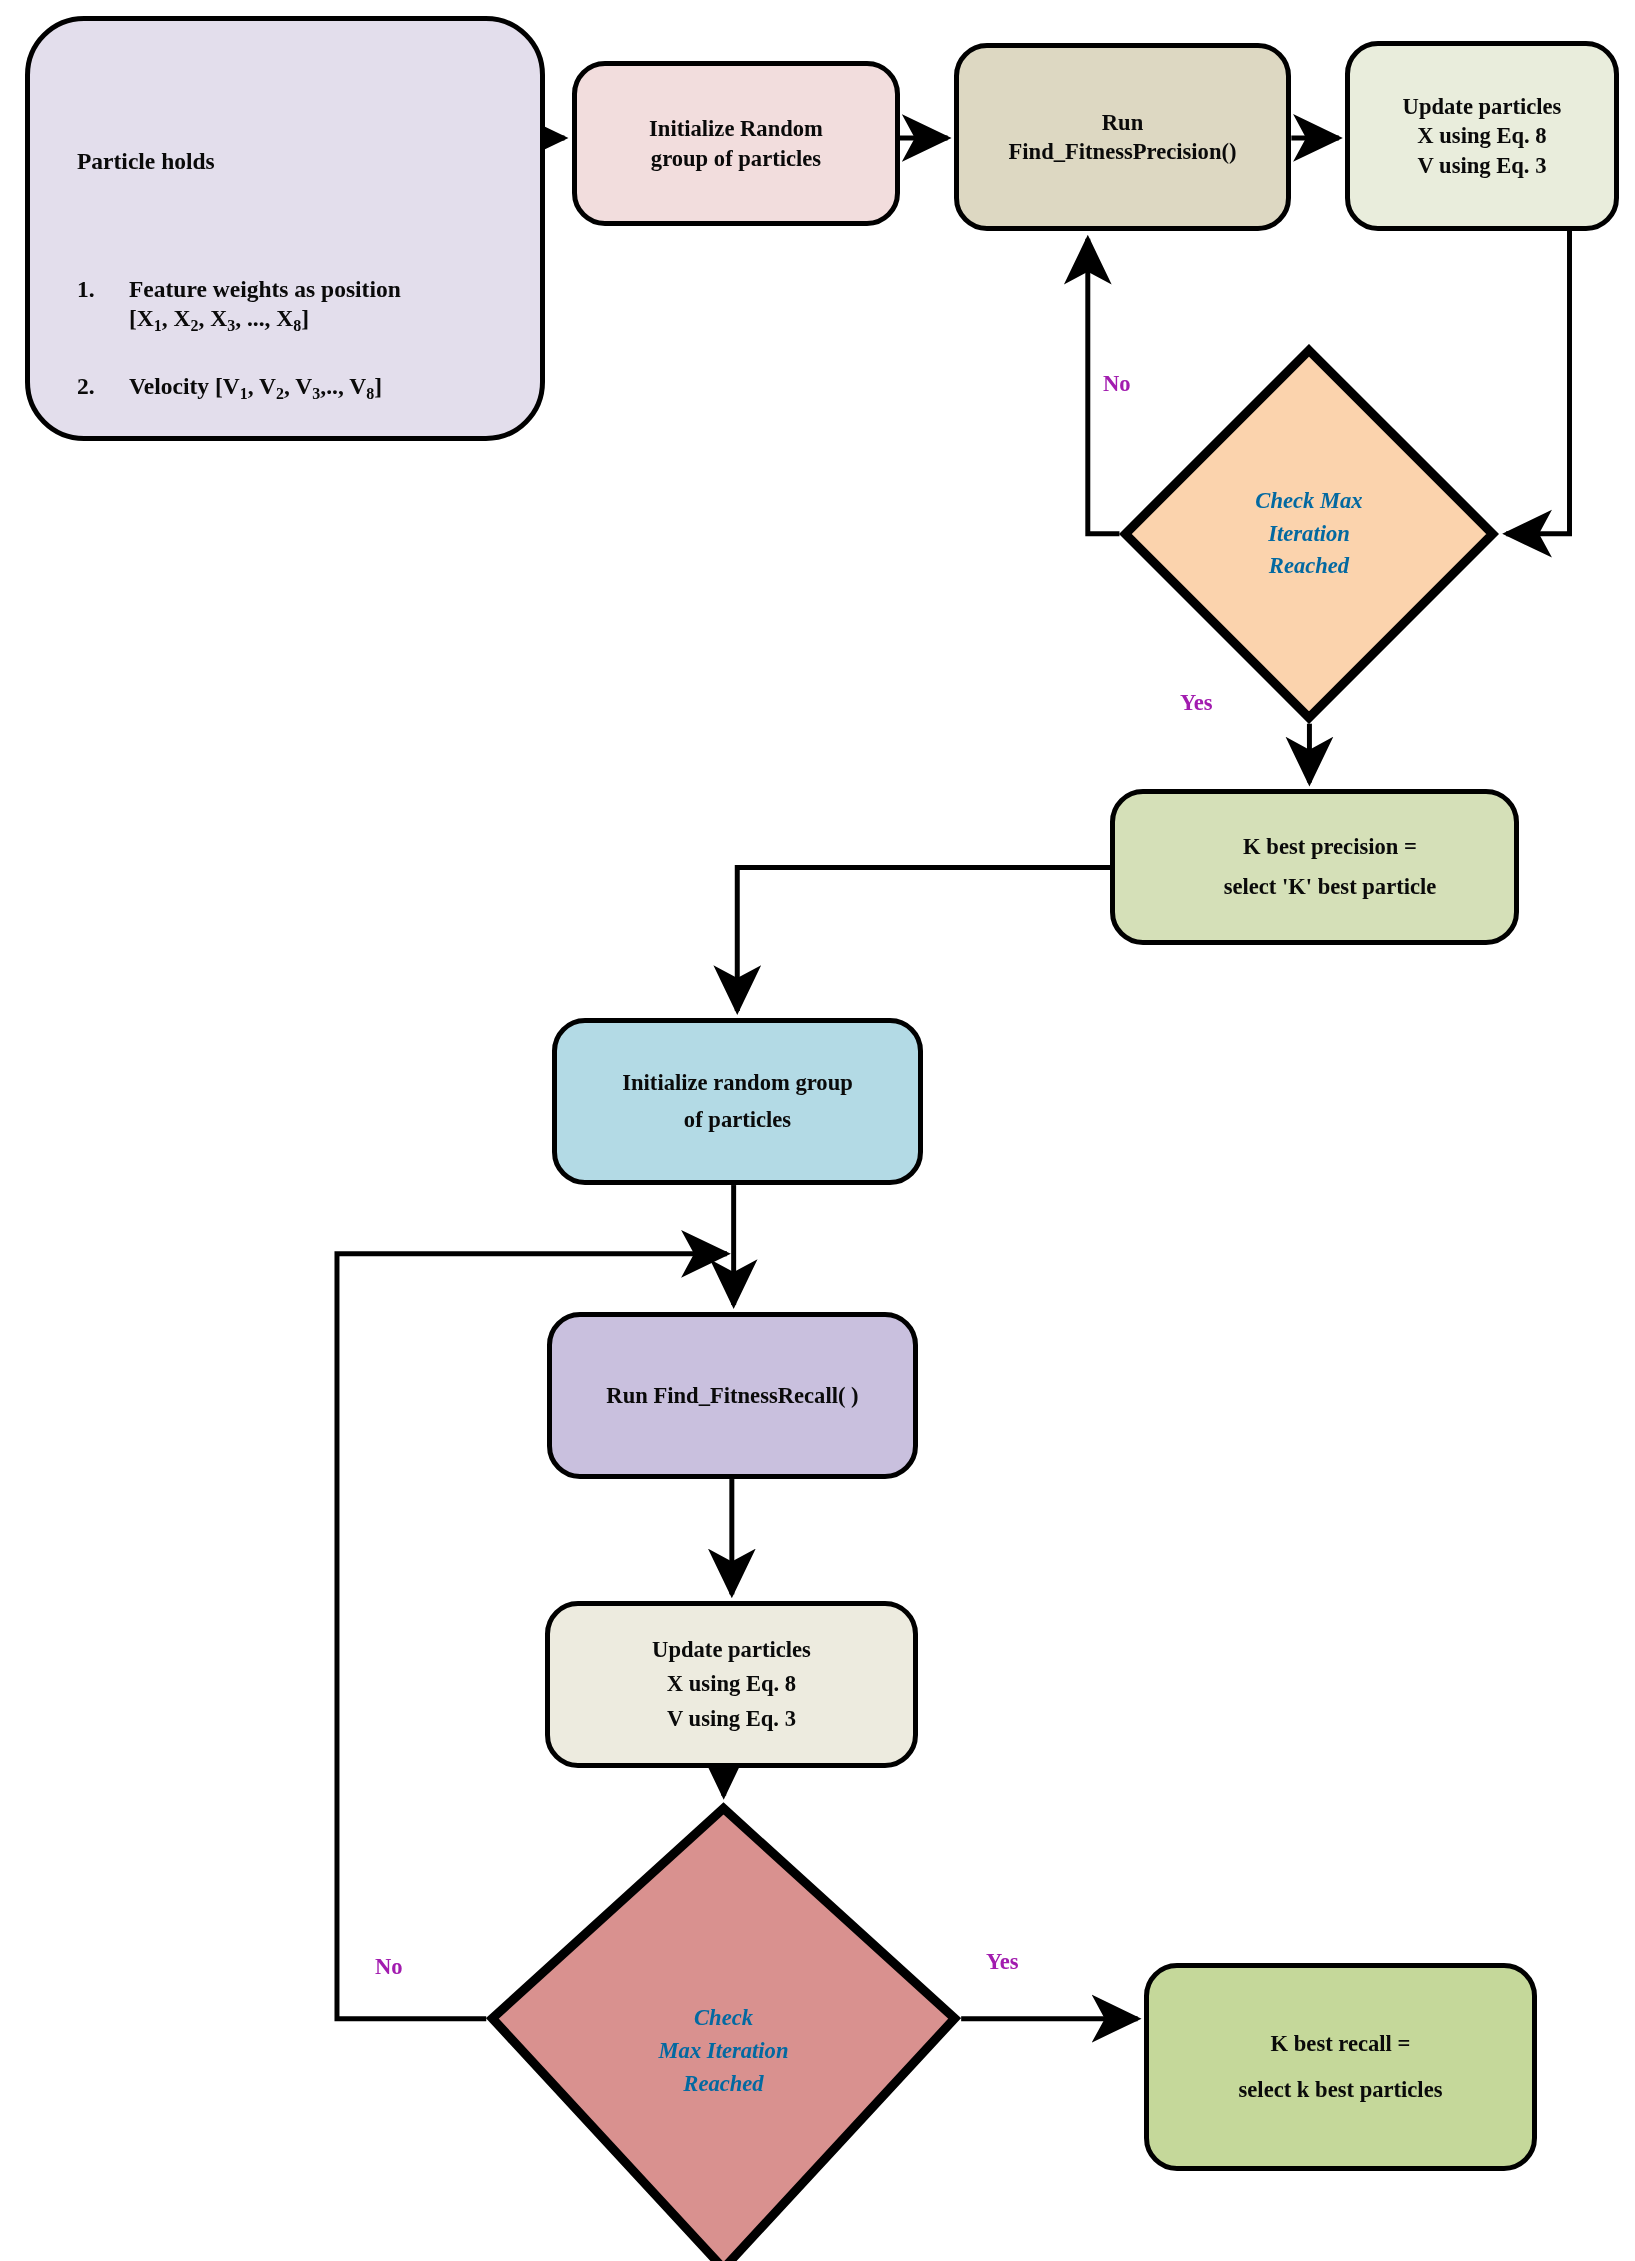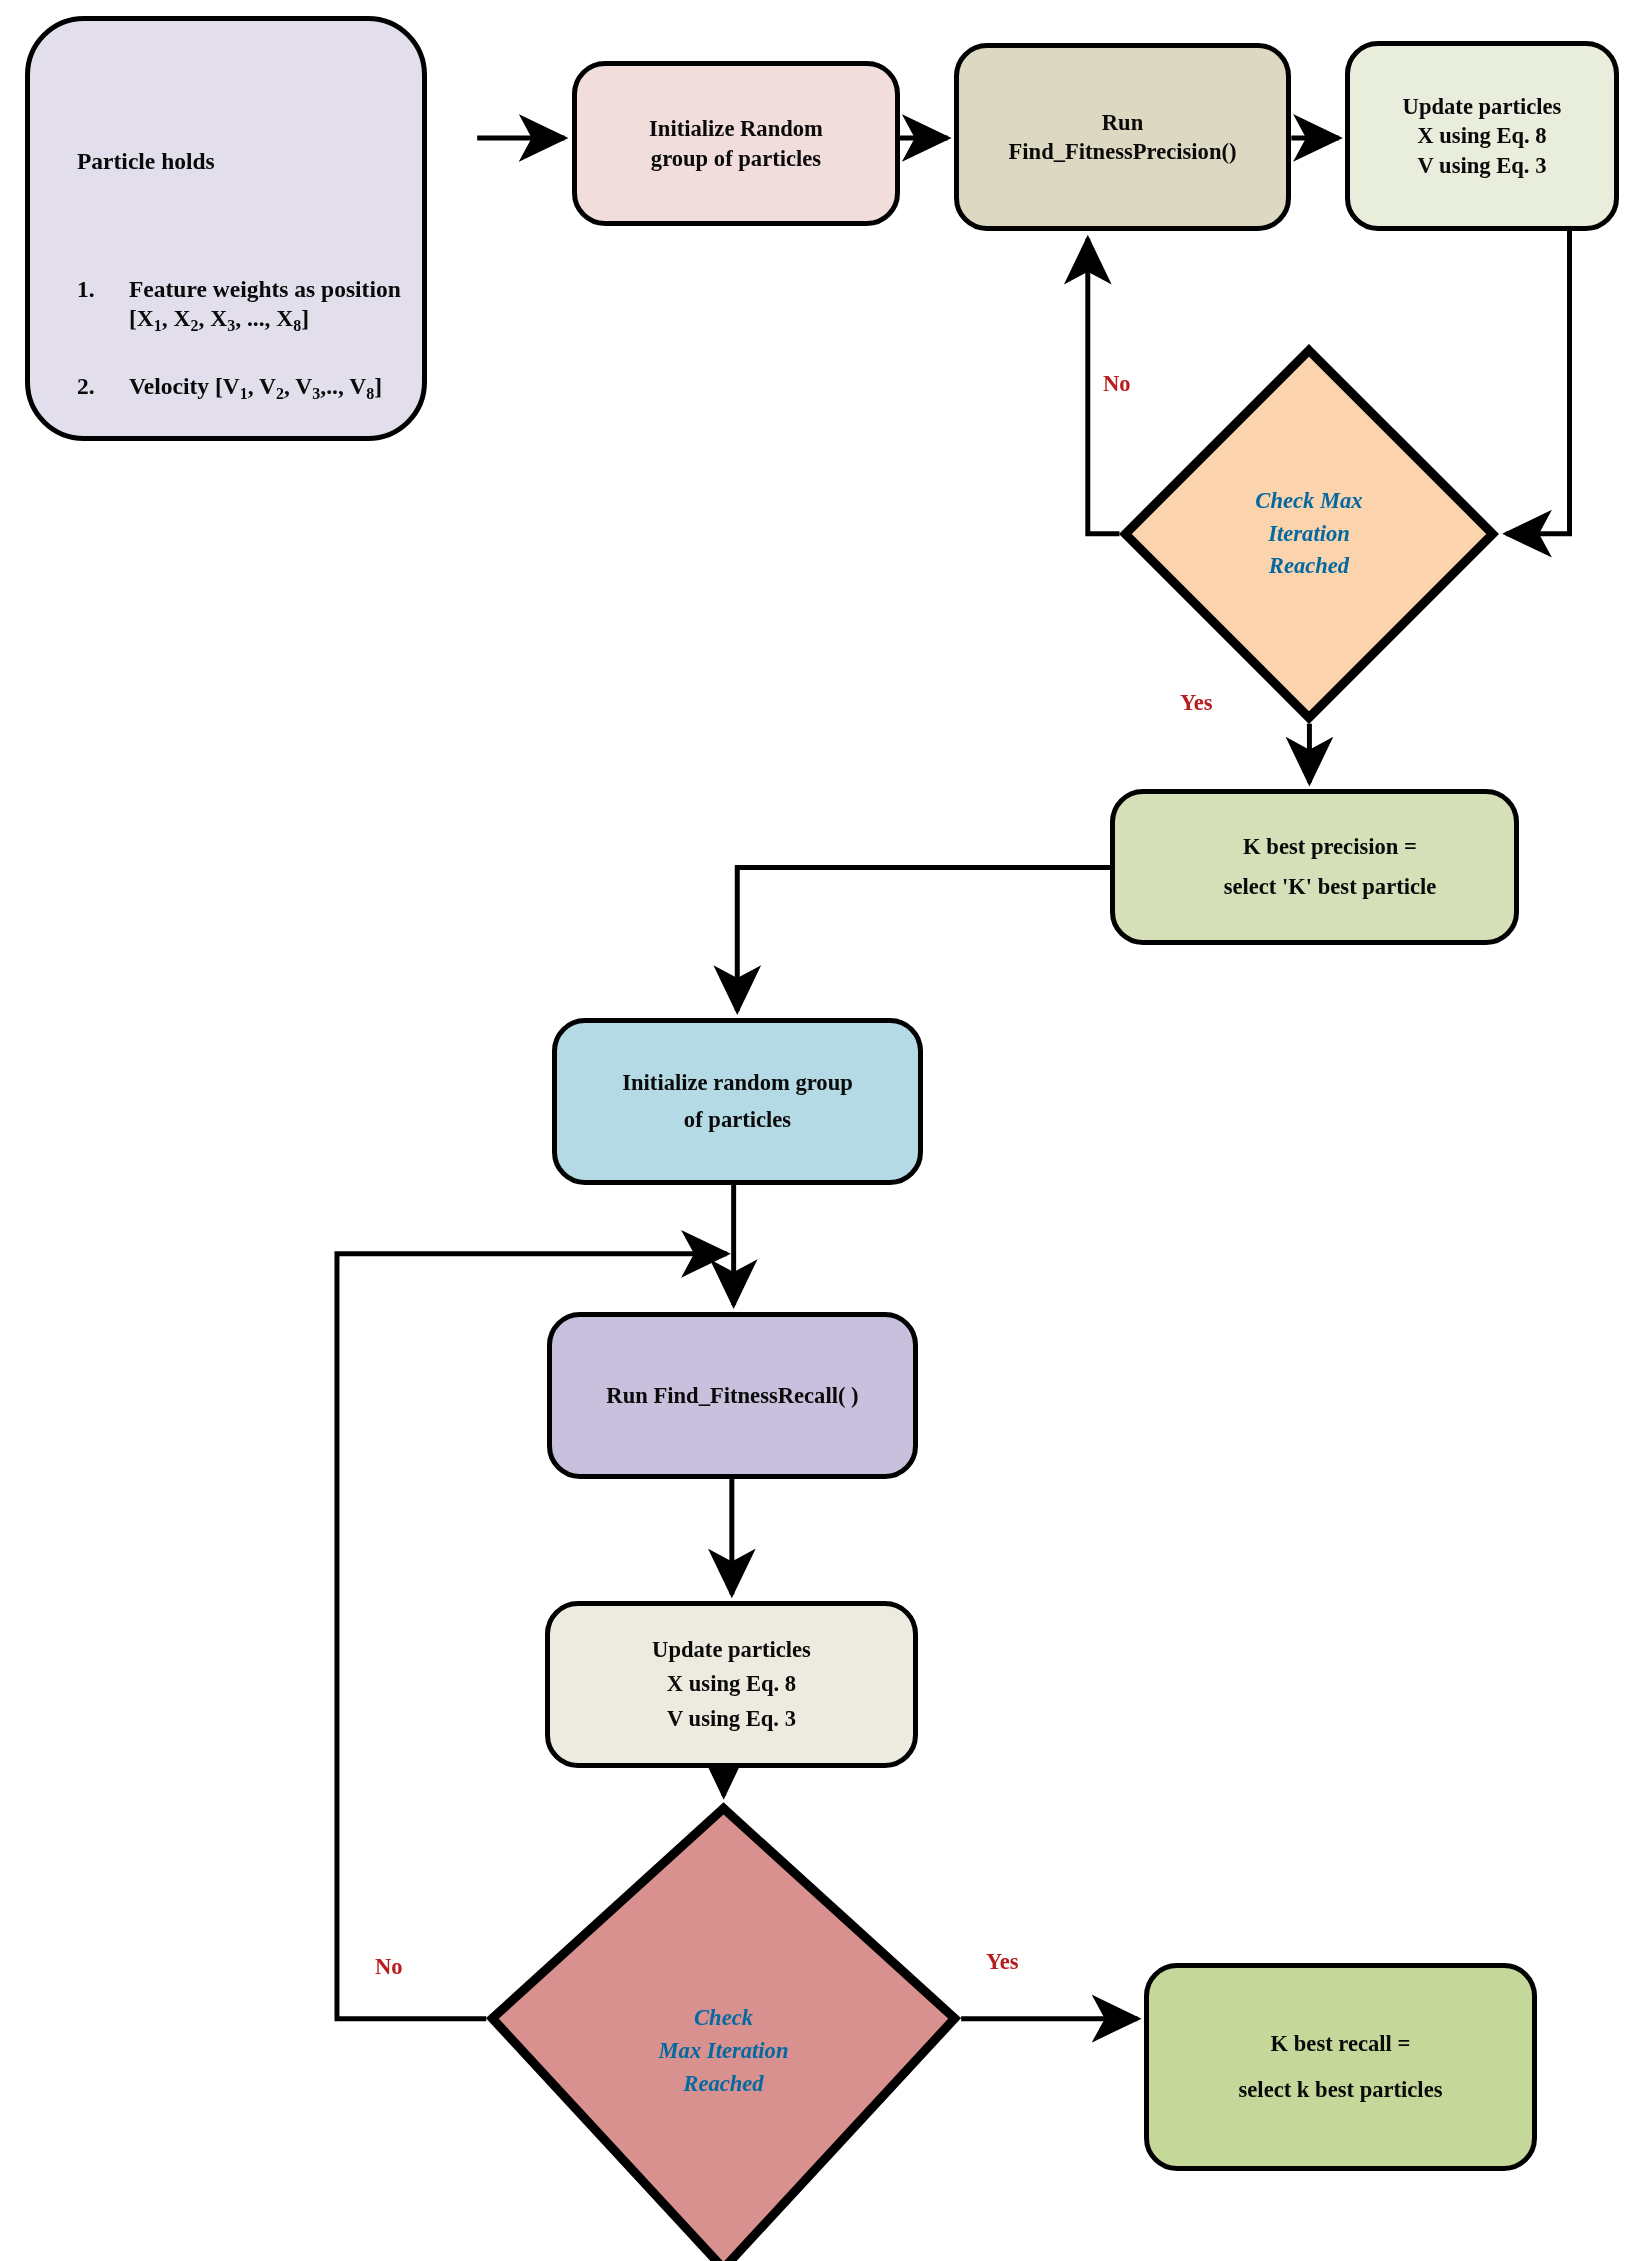--- a/index.html
+++ b/index.html
@@ -23,36 +23,36 @@
     color:#0a0a0a;
     line-height:1.30;
     white-space:pre-line;
     z-index:3;
   }
   .rounded{border-radius:33px;}
   .label{
     position:absolute;
     font-family:"Liberation Serif", serif;
     font-weight:bold;
-    color:#b91c1c;
+    color:#a21caf;
     z-index:4;
     white-space:nowrap;
     text-align:right;
   }
   .diamond-wrap{position:absolute;z-index:3;}
   .diamond-wrap svg{position:absolute;left:0;top:0;}
   .diamond-text{
     position:absolute;left:0;top:0;width:100%;height:100%;
     display:flex;flex-direction:column;align-items:center;justify-content:center;
     text-align:center;font-family:"Liberation Serif", serif;font-weight:bold;
     color:#0369a1;line-height:1.45;white-space:pre-line;font-style:italic;
   }
   
   #particle-holds{
-    left:25px;top:16px;width:402px;height:425px;
+    left:25px;top:16px;width:520px;height:425px;
     border-radius:59px;
     justify-content:flex-start;align-items:flex-start;
     padding:0;
     background:#E3DEEC;
   }
   .ph-inner{
     padding:97px 0 0 47px;
     font-size:23.5px;line-height:1.25;text-align:left;
   }
   .ph-title{margin-bottom:39px;font-size:23.5px;}

